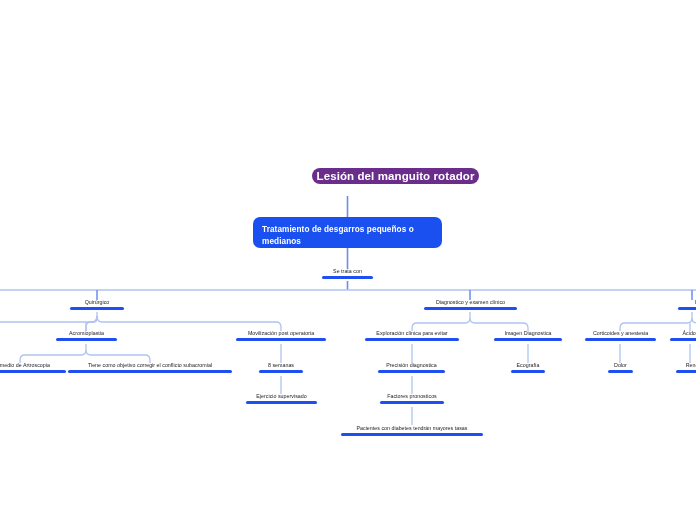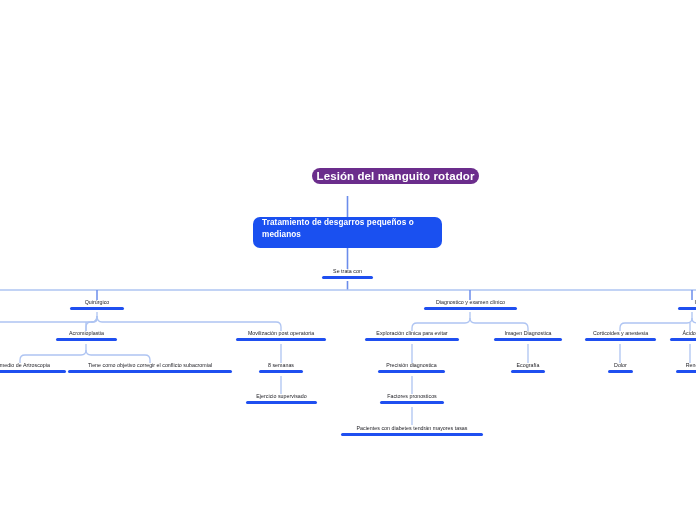--- a/index.html
+++ b/index.html
@@ -57,21 +57,21 @@
     position: absolute;
     box-sizing: border-box;
     border-radius: 7px;
     color: #ffffff;
     font-weight: bold;
     font-size: 8.2px;
     letter-spacing: .1px;
     line-height: 1.45;
     padding: 7px 9px;
     display: flex;
-    align-items: flex-end;
+    align-items: flex-start;
   }
 
   
   .topic {
     position: absolute;
     box-sizing: border-box;
     display: flex;
     flex-direction: column;
     align-items: center;
     justify-content: flex-start;

